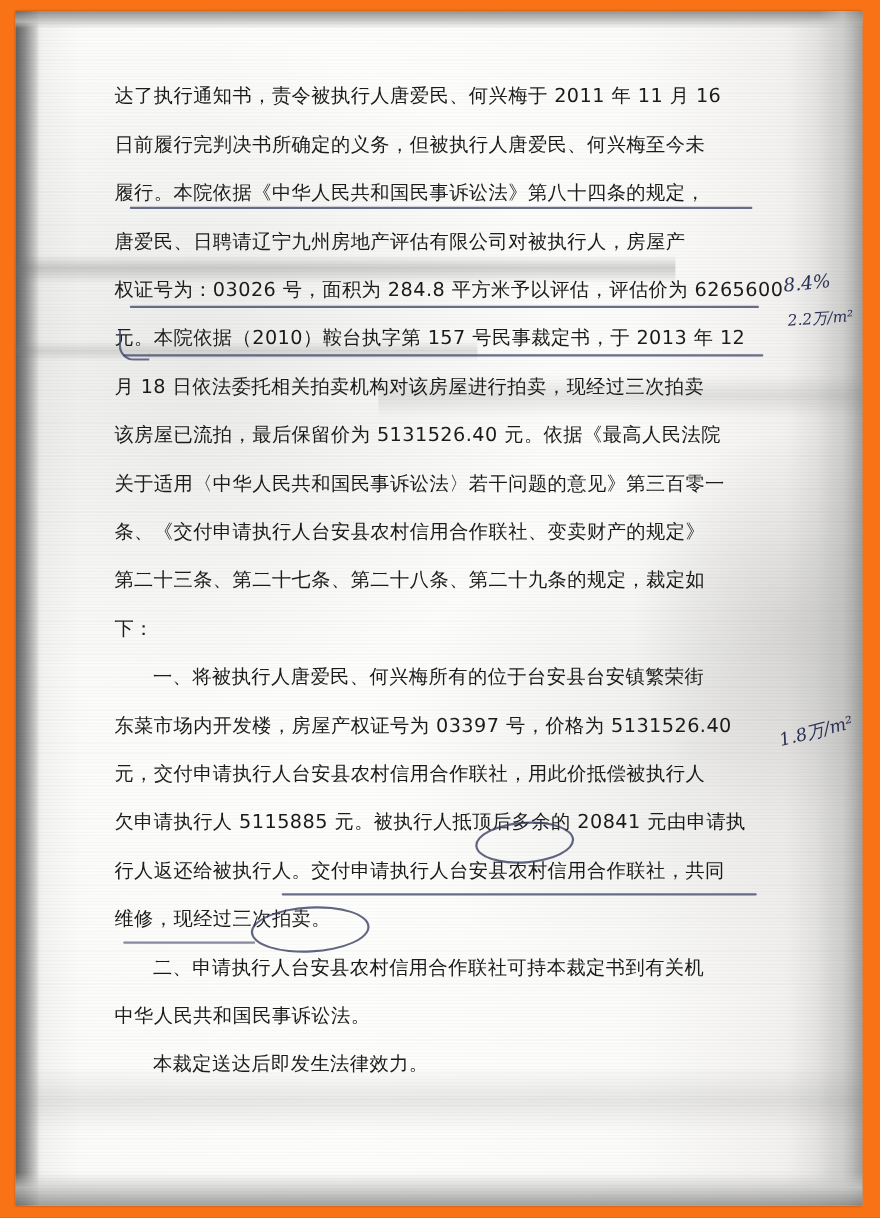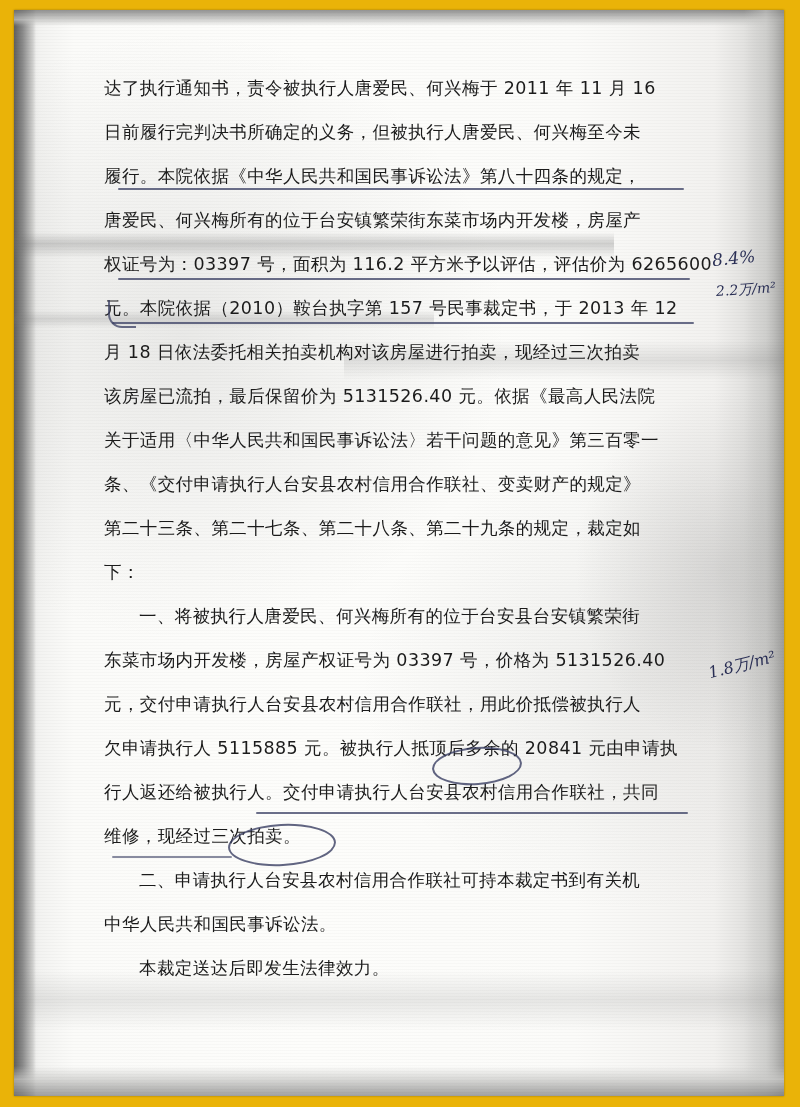--- a/index.html
+++ b/index.html
@@ -5,21 +5,21 @@
   html, body {
     margin: 0;
     padding: 0;
     background: #6b6b6b;
   }
   #page {
     position: relative;
     width: 800px;
     height: 1107px;
     overflow: hidden;
-    background: #eab308;
+    background: #f97316;
     font-family: "DejaVu Sans", sans-serif;
   }
   
   #scan {
     position: absolute;
     left: 14px;
     top: 10px;
     width: 770px;
     height: 1086px;
     background:
@@ -160,22 +160,22 @@
 
     <div id="grain"></div>
   </div>
 
   <div id="body-text">
 
     <p>
       <span class="para-line">达了执行通知书，责令被执行人唐爱民、何兴梅于 2011 年 11 月 16</span>
       <span class="para-line">日前履行完判决书所确定的义务，但被执行人唐爱民、何兴梅至今未</span>
       <span class="para-line">履行。本院依据《中华人民共和国民事诉讼法》第八十四条的规定，</span>
-      <span class="para-line">唐爱民、何兴梅所有的位于台安镇繁荣街东菜市场内开发楼，房屋产</span>
-      <span class="para-line">权证号为：03397 号，面积为 116.2 平方米予以评估，评估价为 6265600</span>
+      <span class="para-line">唐爱民、日聘请辽宁九州房地产评估有限公司对被执行人，房屋产</span>
+      <span class="para-line">权证号为：03026 号，面积为 284.8 平方米予以评估，评估价为 6265600</span>
       <span class="para-line">元。本院依据（2010）鞍台执字第 157 号民事裁定书，于 2013 年 12</span>
       <span class="para-line">月 18 日依法委托相关拍卖机构对该房屋进行拍卖，现经过三次拍卖</span>
       <span class="para-line">该房屋已流拍，最后保留价为 5131526.40 元。依据《最高人民法院</span>
       <span class="para-line">关于适用〈中华人民共和国民事诉讼法〉若干问题的意见》第三百零一</span>
       <span class="para-line">条、《交付申请执行人台安县农村信用合作联社、变卖财产的规定》</span>
       <span class="para-line">第二十三条、第二十七条、第二十八条、第二十九条的规定，裁定如</span>
       <span class="para-line">下：</span>
     </p>
 
     <p>

